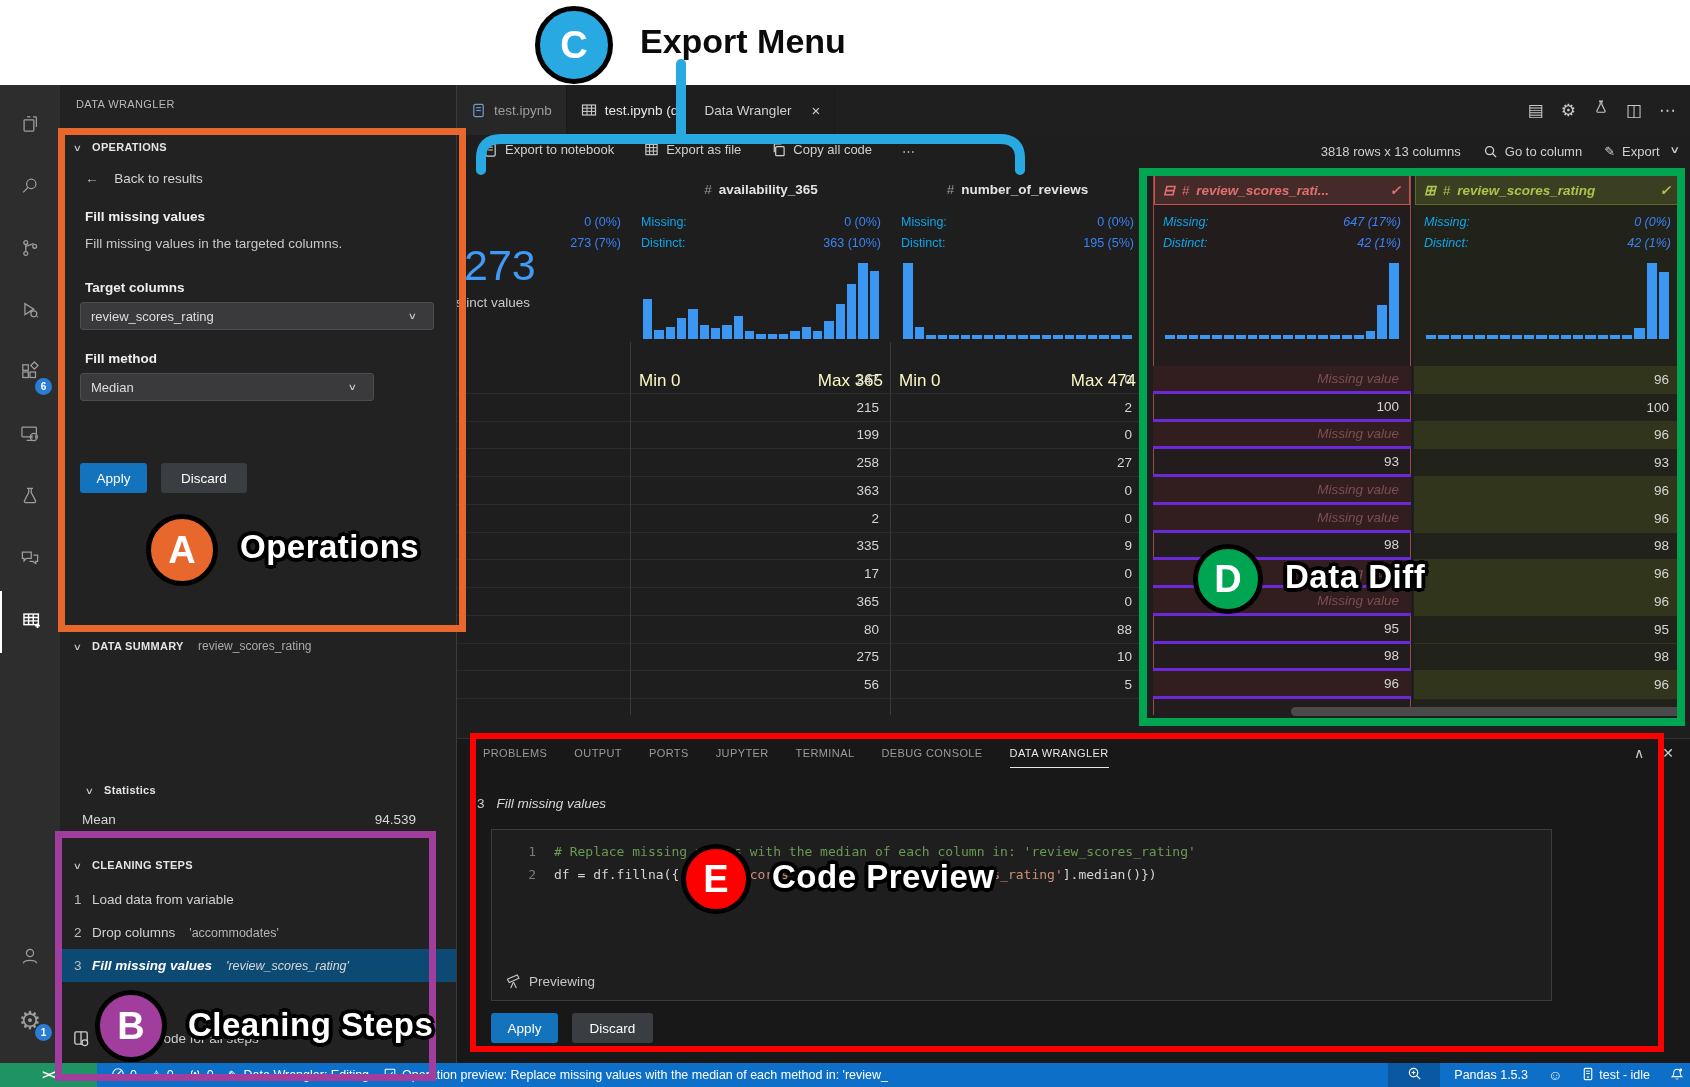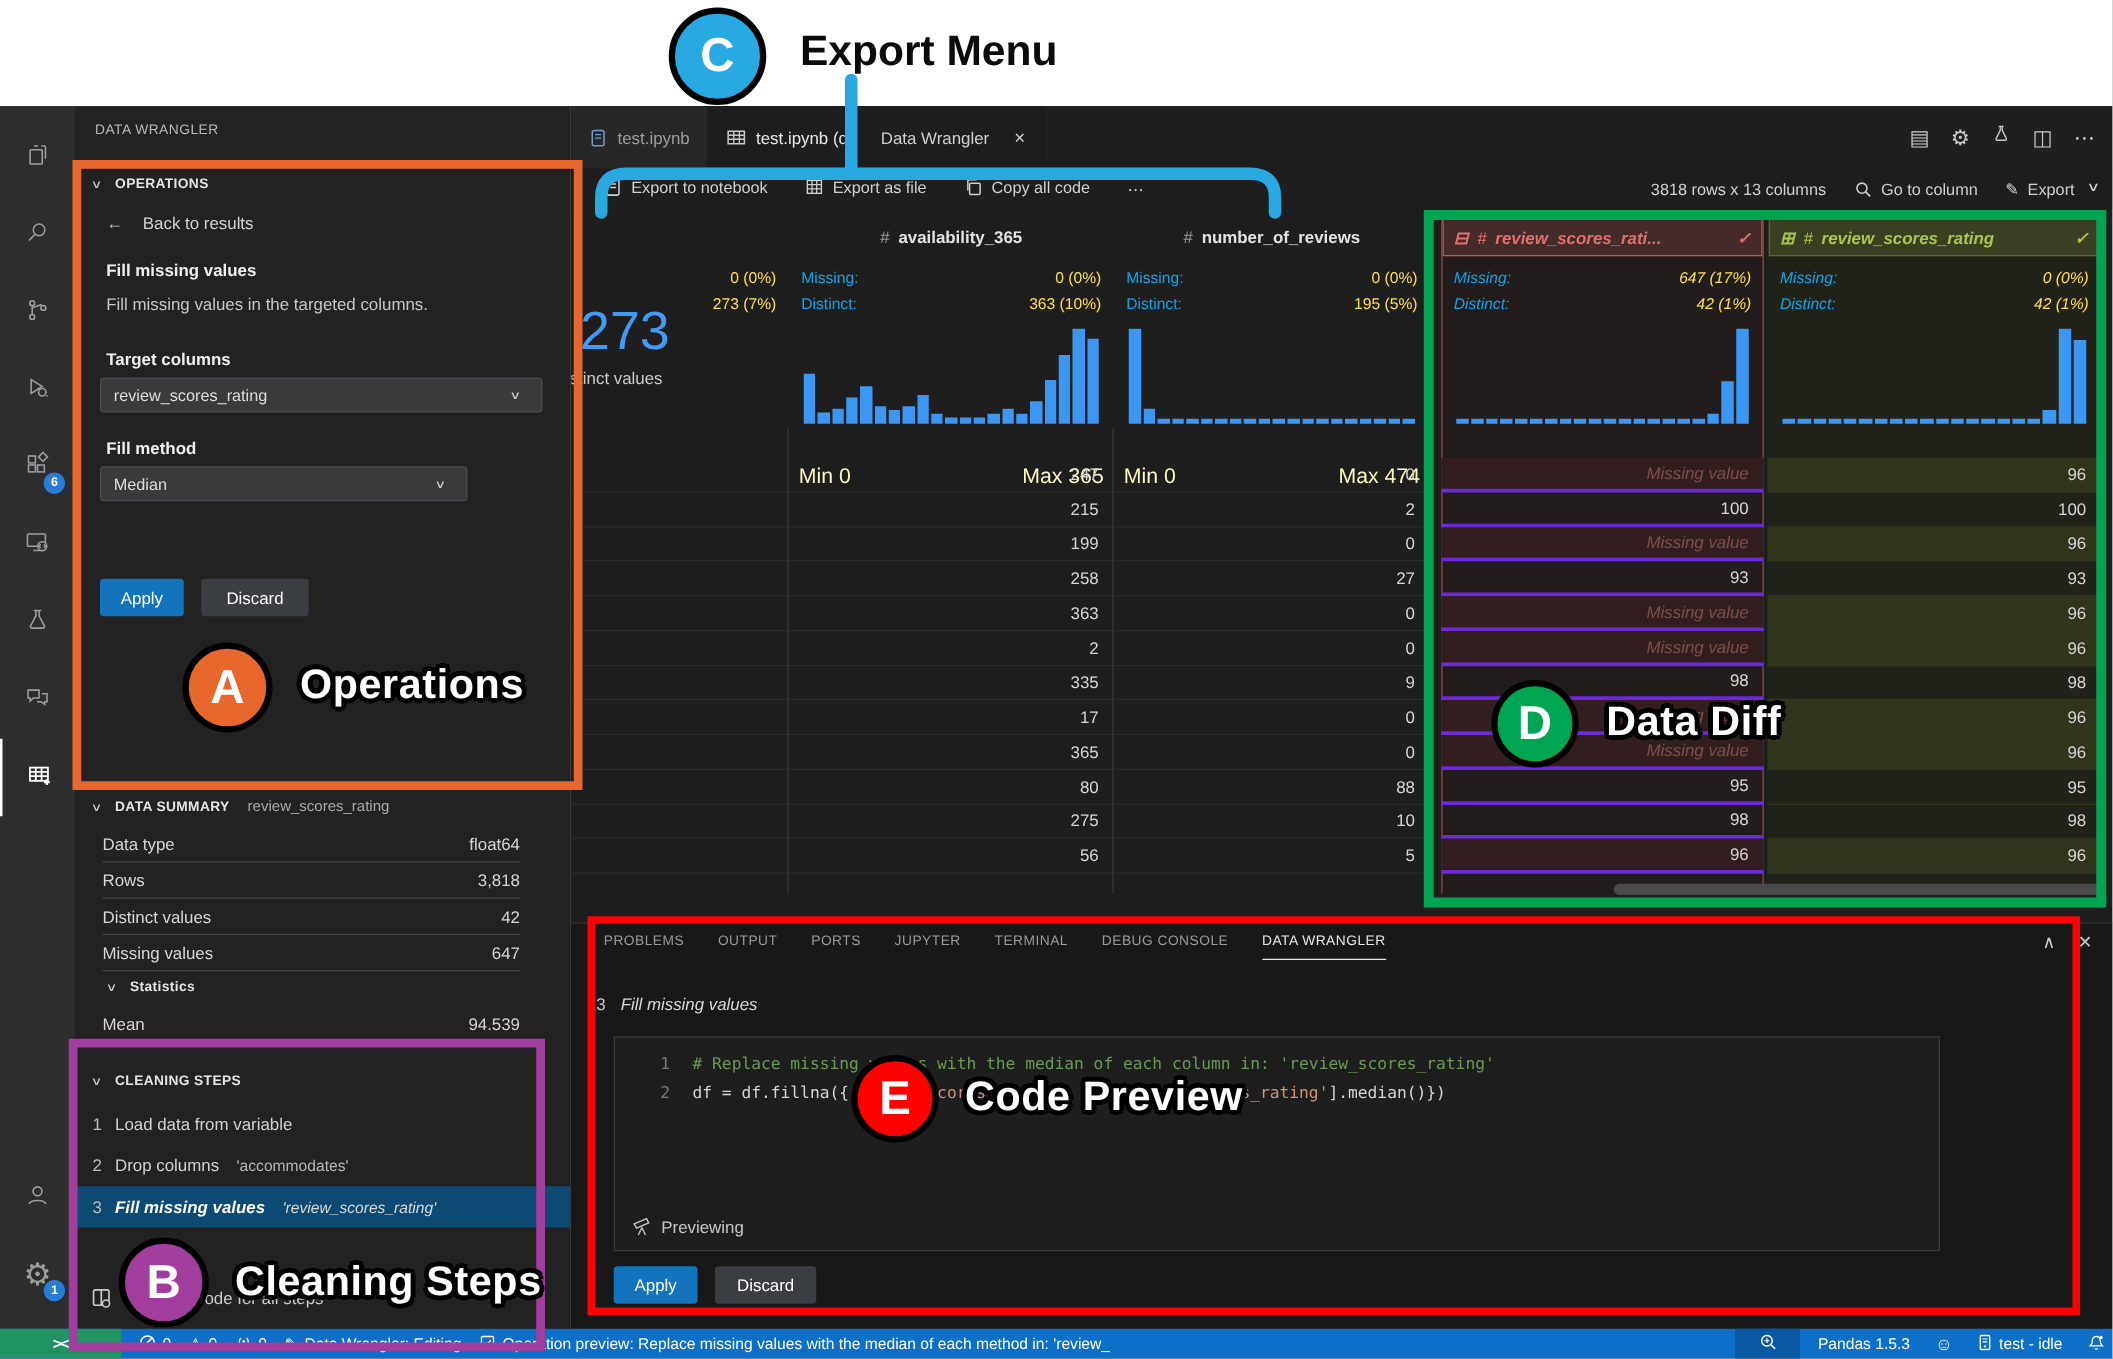--- a/index.html
+++ b/index.html
@@ -72,21 +72,21 @@
   .gname{position:absolute;top:8px;left:0;right:0;height:28px;display:flex;align-items:center;justify-content:center;
          font-size:13.5px;color:#e3e3e3;font-weight:bold;gap:7px;}
   .gname .hash{color:#9a9a9a;font-weight:normal;}
   .gname.removed{background:#452a2a;border:1px solid #c75450;color:#e0706e;font-style:italic;justify-content:flex-start;padding:0 8px;margin:0 1px;}
   .gname.removed .hash{color:#e0706e;}
   .gname.added{background:#3b3f21;border:1px solid #5d6829;color:#a9c54d;font-style:italic;justify-content:flex-start;padding:0 8px;margin:0 1px;}
   .gname.added .hash{color:#a9c54d;}
   .gname .check{margin-left:auto;}
   .gstats{position:absolute;top:44px;left:10px;right:10px;font-size:12.5px;}
   .gstat{display:flex;justify-content:space-between;height:21px;align-items:center;}
-  .gstat .sl{color:#0ea5e9;} .gstat .sv{color:#fde047;}
+  .gstat .sl{color:#0ea5e9;} .gstat .sv{color:#3b82f6;}
   .diffcol .gstat .sl,.diffcol .gstat .sv{font-style:italic;}
   .ghist{position:absolute;left:12px;right:12px;top:96px;height:76px;display:flex;align-items:flex-end;gap:2px;}
   .ghist .bar{flex:1;background:#3b97f2;}
   .gminmax{position:absolute;left:0;right:0;top:175px;height:22px;display:flex;justify-content:space-between;
            align-items:center;padding:0 8px;font-size:17px;color:#fef9c3;box-sizing:border-box;margin-top:28px;}
   .diffcol .gminmax{font-style:italic;text-align:center;}
   .cells{position:absolute;left:0;right:0;top:199px;}
   .cell{height:27.75px;box-sizing:border-box;border-bottom:1px solid #2b2b2b;display:flex;align-items:center;
         justify-content:flex-end;padding-right:12px;font-size:13.5px;color:#d6d6d6;}
   .colborder{position:absolute;top:175px;bottom:0;right:0;width:1px;background:#3a3a3a;}
@@ -255,38 +255,20 @@
         <span class="chev">∨</span>
       </div>
       <div class="sb-abs btn primary" style="left:20px;top:378px;width:67px;">Apply</div>
       <div class="sb-abs btn secondary" style="left:101px;top:378px;width:86px;">Discard</div>
 
       <div class="sb-abs" style="left:14px;top:551px;">
         <span class="chev">∨</span>
         <span class="sec-head">DATA SUMMARY</span>
         <span style="font-size:12px;color:#a9a9a9;margin-left:10px;">review_scores_rating</span>
       </div>
-      <div class="sb-abs kv-rows" id="summary-rows">
-          <div class="kv">
-            <span class="k">Data type</span>
-            <span class="v">float64</span>
-          </div>
-          <div class="kv">
-            <span class="k">Rows</span>
-            <span class="v">3,818</span>
-          </div>
-          <div class="kv">
-            <span class="k">Distinct values</span>
-            <span class="v">42</span>
-          </div>
-          <div class="kv">
-            <span class="k">Missing values</span>
-            <span class="v">647</span>
-          </div>
-        </div>
       <div class="sb-abs stat-head">
         <span class="chev">∨</span>
         <span class="sec-head">Statistics</span>
       </div>
       <div class="sb-abs stat-row" id="stat-rows">
           <div class="kv">
             <span class="k">Mean</span>
             <span class="v">94.539</span>
           </div>
         </div>

